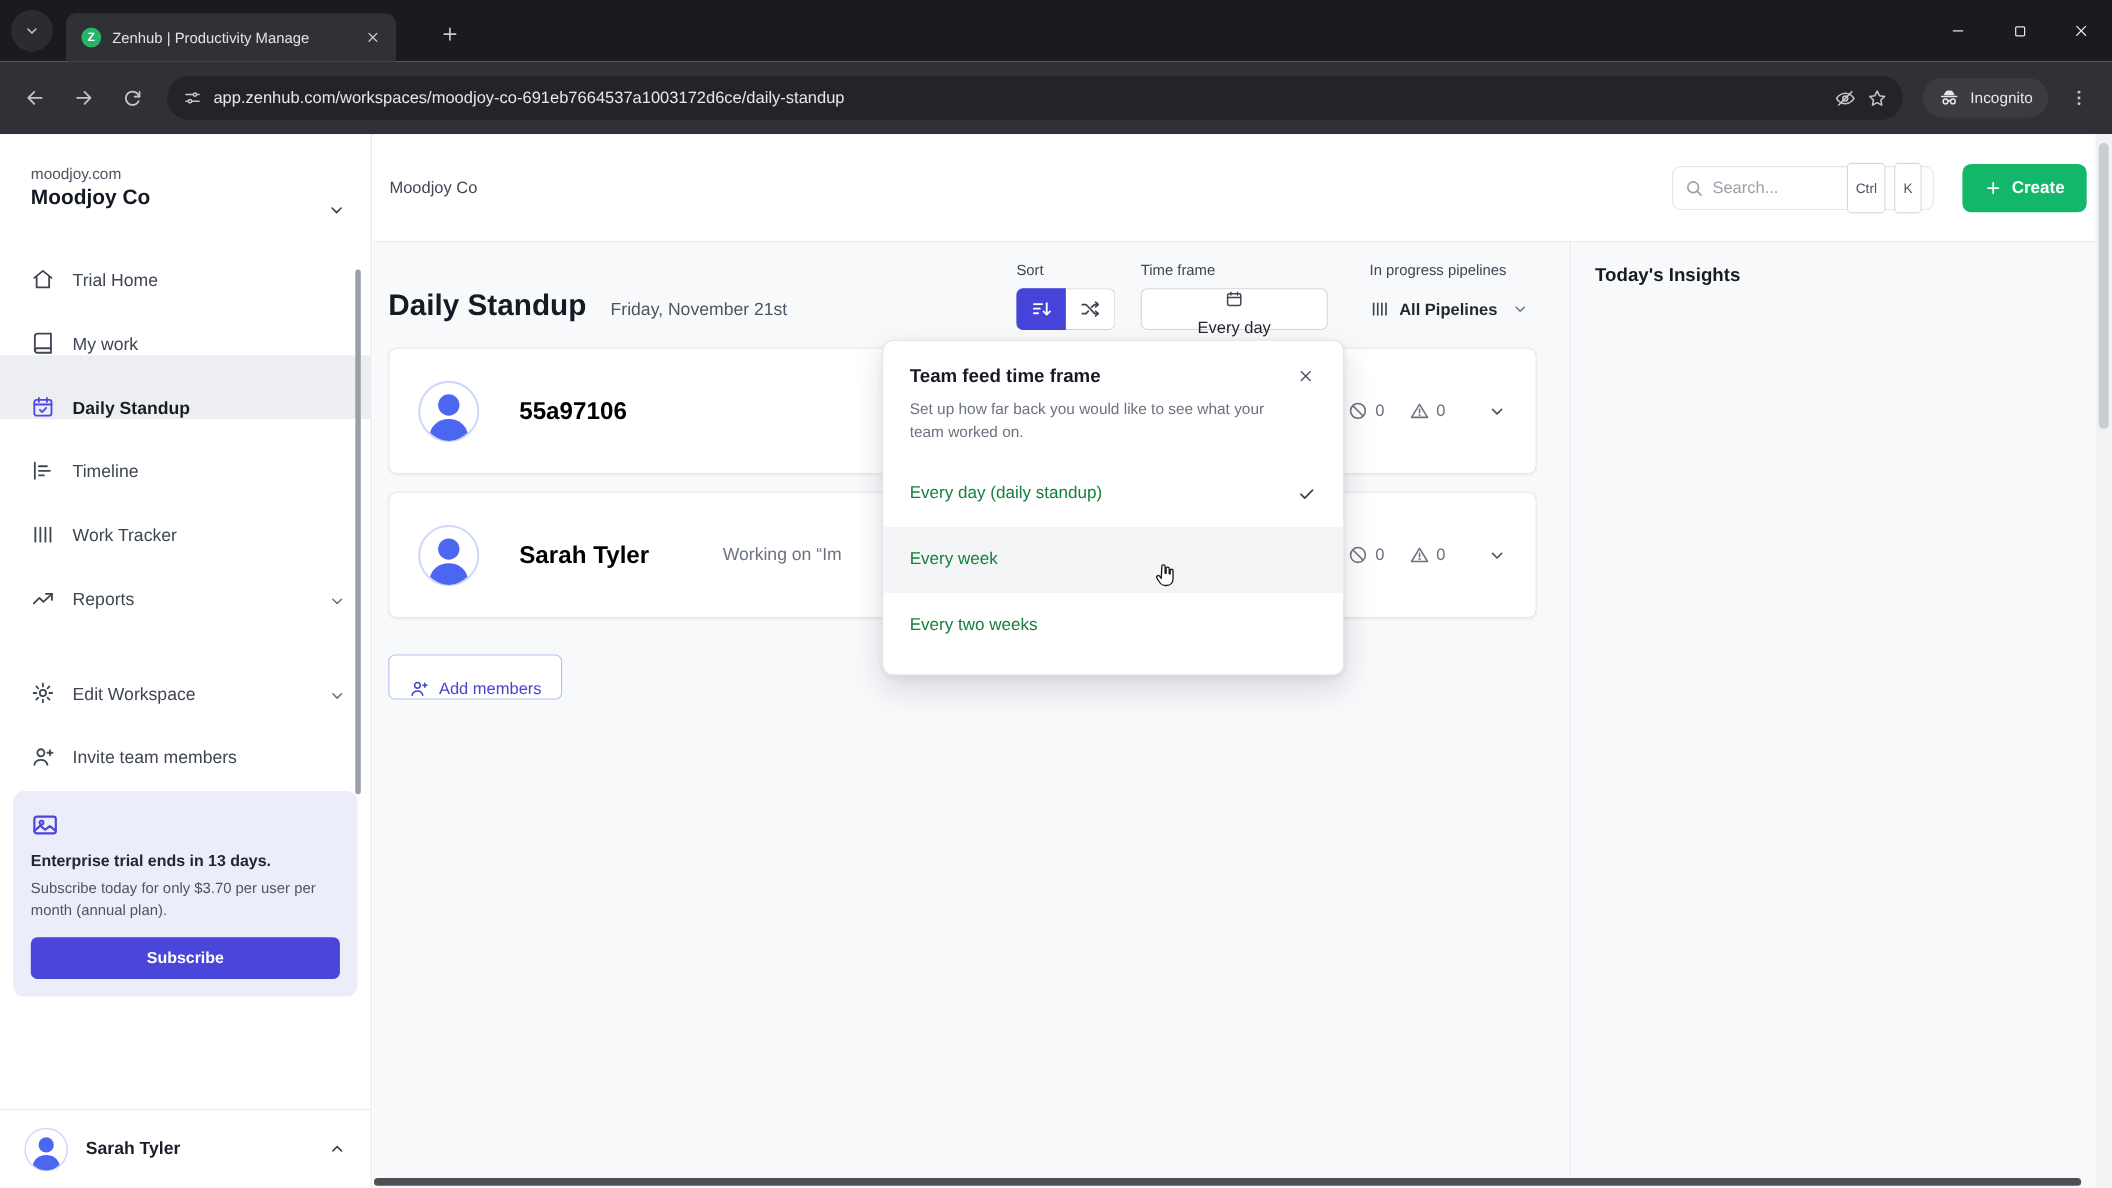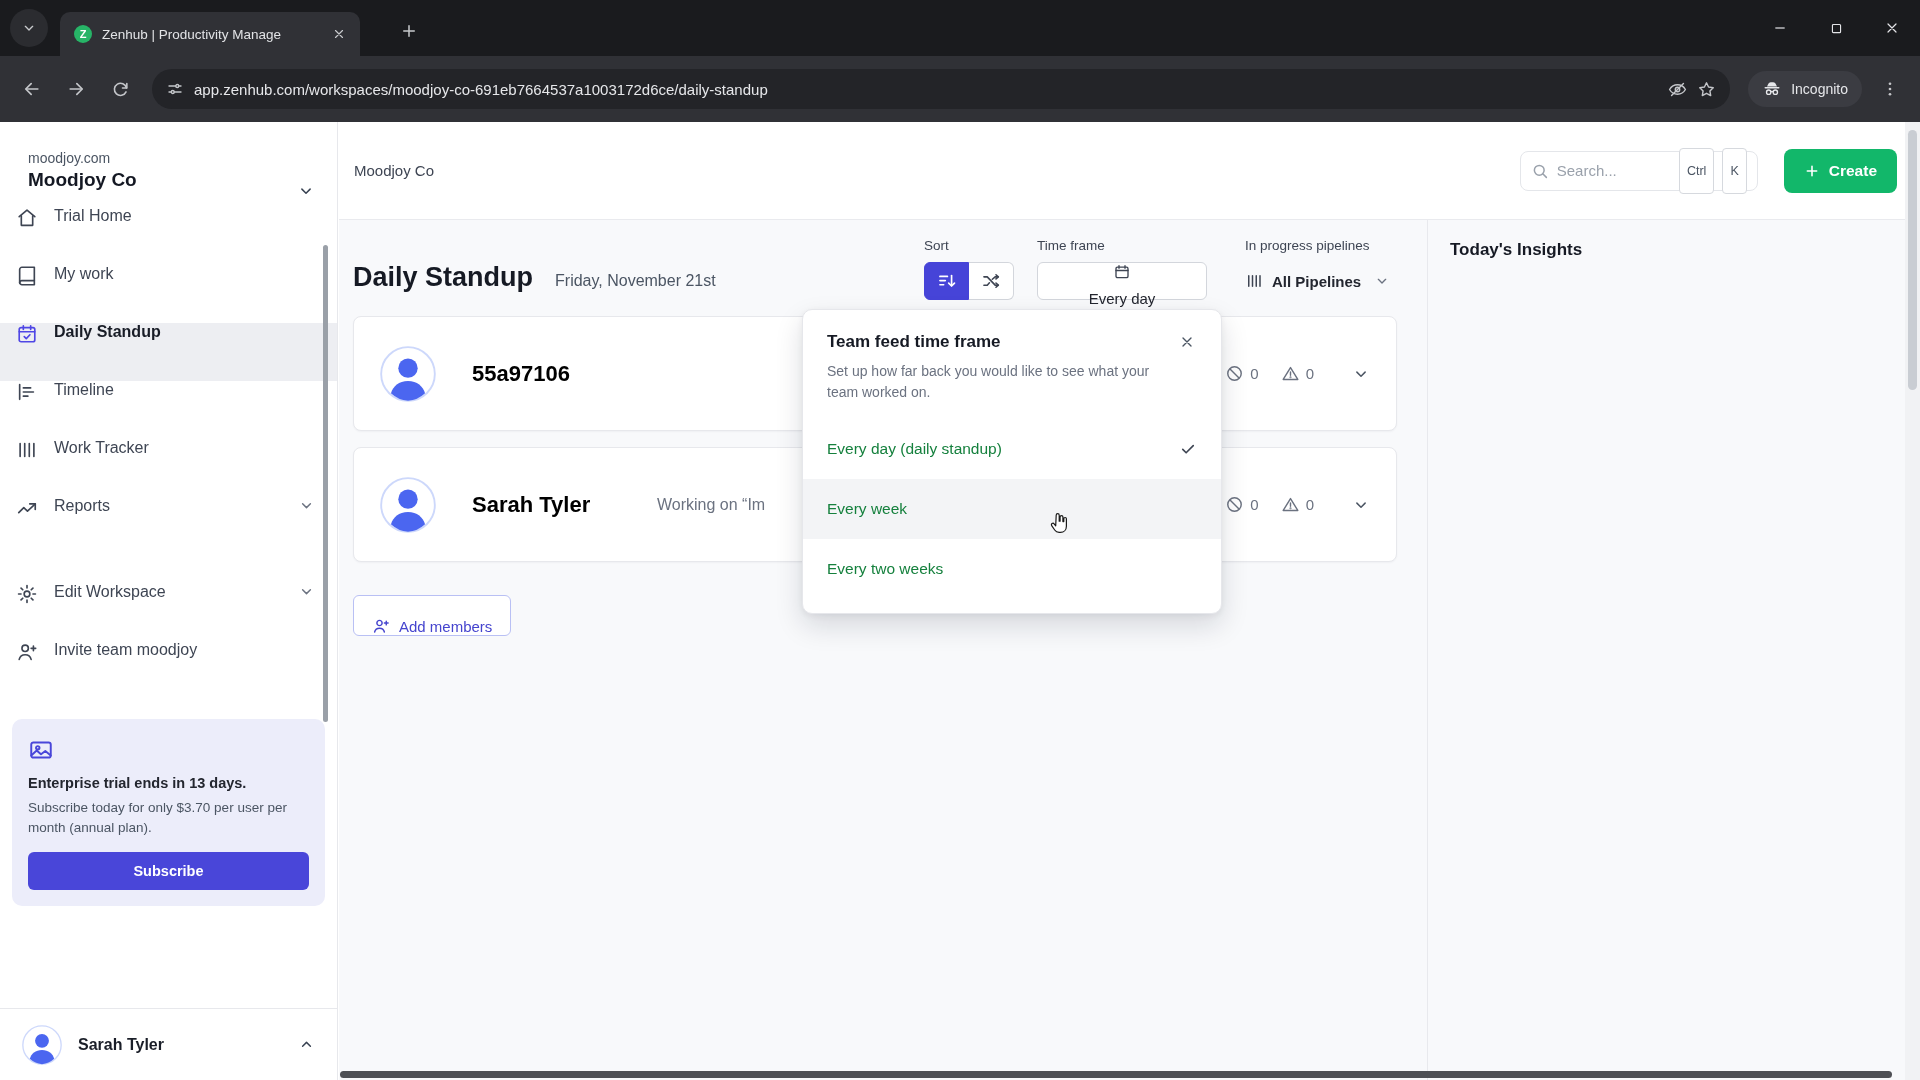--- a/index.html
+++ b/index.html
@@ -26,21 +26,21 @@
   .omni-icon { color:#c4c6ca; flex:none; }
   .incognito-pill { height:36px; border-radius:18px; background:#3b3c42; display:flex; align-items:center; gap:9px; padding:0 14px; color:#e6e7ea; font-size:14px; flex:none; margin:0 6px; }
   .kebab { width:36px; height:36px; display:flex; align-items:center; justify-content:center; color:#c4c6ca; flex:none; }
 
   
   .sidebar { position:absolute; left:0; top:122px; width:338px; bottom:0; background:#fff; border-right:1px solid #e7e8ec; display:flex; flex-direction:column; }
   .ws-head { position:relative; padding:28px 24px 16px 28px; }
   .ws-domain { font-size:14px; color:#4b5563; }
   .ws-name { font-size:19px; font-weight:700; color:#141823; margin-top:3px; }
   .ws-chevron { position:absolute; right:22px; top:60px; color:#374151; }
-  .nav-item { height:58px; display:flex; align-items:flex-start; gap:16px; padding:0 22px 0 16px; font-size:16px; color:#3e4553; font-weight:500; }
+  .nav-item { height:58px; display:flex; align-items:flex-end; gap:16px; padding:0 22px 0 28px; font-size:16px; color:#3e4553; font-weight:500; }
   .nav-item .nicon { width:22px; height:22px; color:#3e4553; flex:none; }
   .nav-item.active { background:#edeef2; color:#181c26; font-weight:600; }
   .nav-item.active .nicon { color:#4f46e5; }
   .nav-item .trail { margin-left:auto; color:#6b7280; }
   .nav-gap { height:28px; }
   .promo { margin:20px 12px 0; background:#ecedfa; border-radius:10px; padding:18px 16px 16px; }
   .promo-icon { width:26px; height:26px; color:#4946d9; }
   .promo-title { margin-top:12px; font-size:14.5px; font-weight:700; color:#23262f; }
   .promo-body { margin-top:7px; font-size:13.5px; color:#4b5563; line-height:1.5; }
   .subscribe-btn { margin-top:13px; width:100%; height:38px; background:#4946d9; border:none; border-radius:6px; color:#fff; font-size:14.5px; font-weight:600; cursor:pointer; font-family:inherit; }
@@ -308,21 +308,21 @@
         </span>
     </div>
     <div class="nav-item">
       <span class="nicon">
           <svg width="22" height="22" viewBox="0 0 24 24" fill="none" stroke="currentColor" stroke-width="1.8" stroke-linecap="round" stroke-linejoin="round">
             <circle cx="10" cy="8" r="3.5"></circle>
             <path d="M3.5 20c.8-3.2 3.4-5 6.5-5 3.1 0 5.7 1.8 6.5 5"></path>
             <path d="M19 5.5v5M16.5 8h5"></path>
           </svg>
         </span>
-      <span>Invite team moodjoy</span>
+      <span>Invite team members</span>
     </div>
 
     <div class="promo">
       <span class="promo-icon"><svg width="26" height="26" viewBox="0 0 24 24" fill="none" stroke="currentColor" stroke-width="1.8" stroke-linecap="round" stroke-linejoin="round">
             <rect x="3" y="5" width="18" height="14" rx="2"></rect>
             <circle cx="9" cy="10" r="1.6"></circle>
             <path d="M3 17l5-4.5 4 3.5 4-3 5 4"></path>
           </svg></span>
       <div class="promo-title">Enterprise trial ends in 13 days.</div>
       <div class="promo-body">Subscribe today for only $3.70 per user per month (annual plan).</div>

